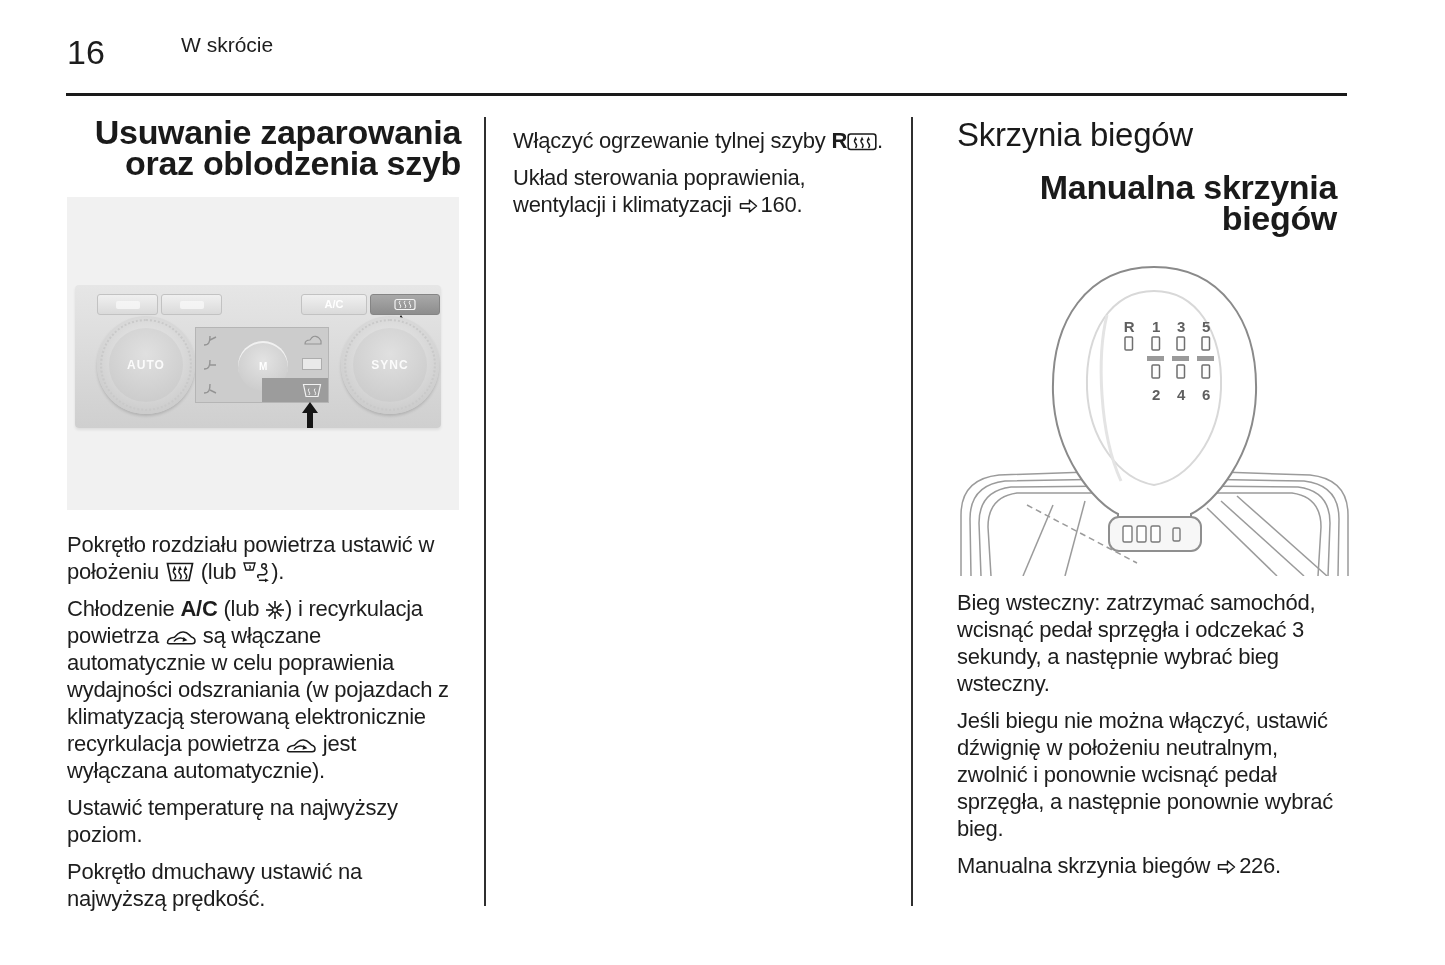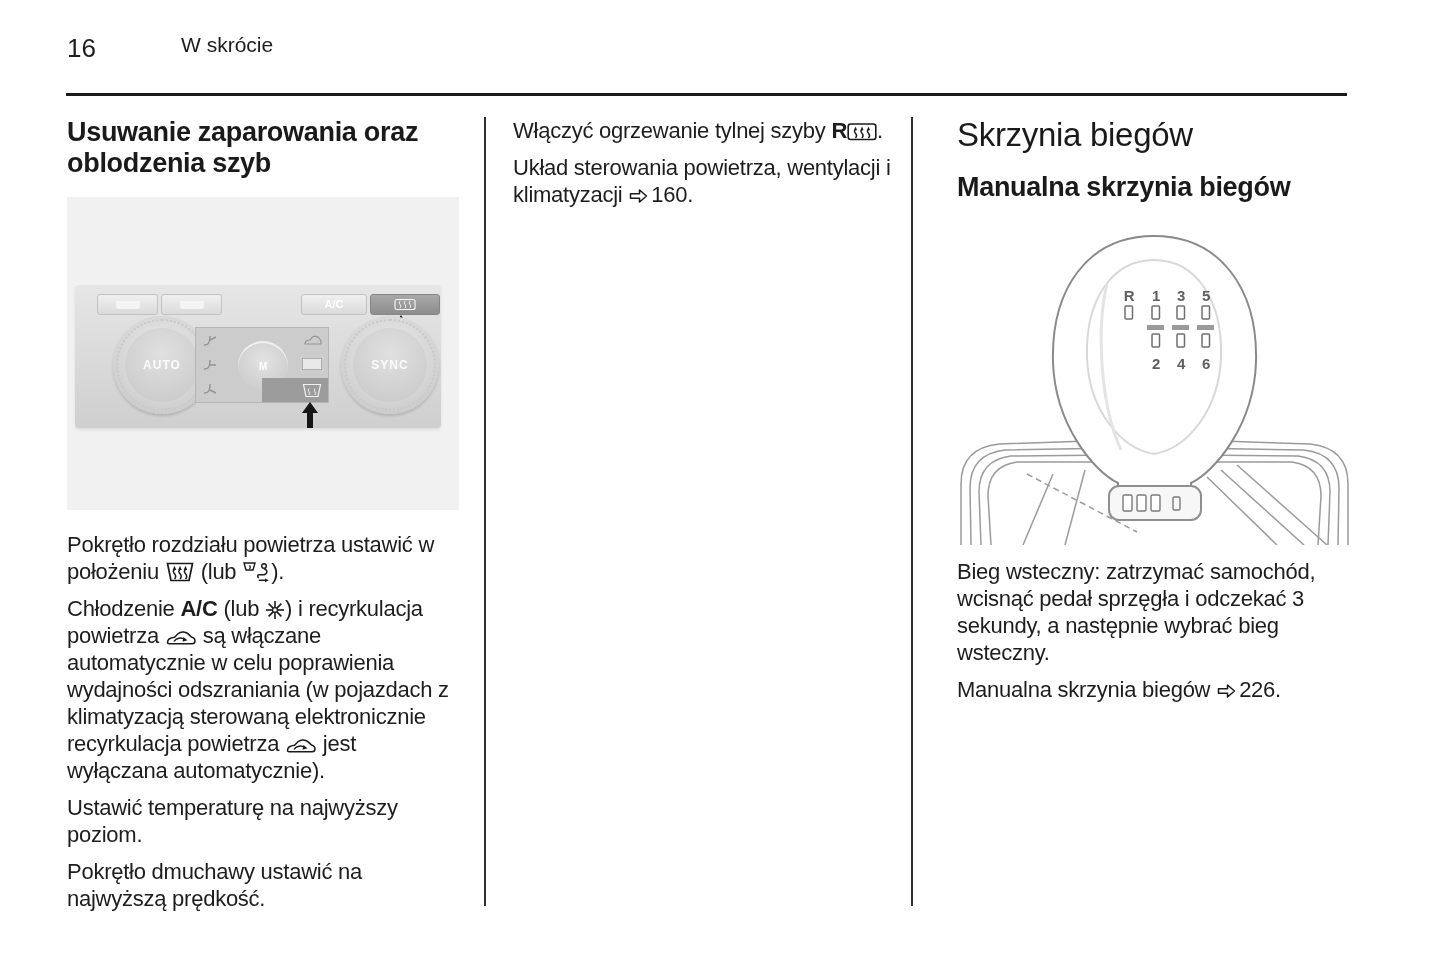--- a/index.html
+++ b/index.html
@@ -1,37 +1,37 @@
 <!DOCTYPE html>
 <html><head>
 <meta charset="utf-8">
 <style>
   html,body{margin:0;padding:0;background:#ffffff;}
   body{width:1445px;height:965px;position:relative;font-family:"Liberation Sans",sans-serif;color:#1d1d1d;overflow:hidden;}
 
   
-  .page-number{position:absolute;left:67px;top:33px;font-size:26px;font-weight:400;}
+  .page-number{position:absolute;left:67px;top:33px;font-size:34px;font-weight:400;}
   .chapter-title{position:absolute;left:181px;top:33px;font-size:21px;font-weight:400;}
   .header-rule{position:absolute;left:66px;top:93px;width:1281px;height:3px;background:#1a1a1a;}
 
   .vdiv{position:absolute;top:117px;height:789px;width:2px;background:#2f2f2f;}
   #divider1{left:484px;}
   #divider2{left:911px;}
 
   .column{position:absolute;font-size:22px;line-height:27px;letter-spacing:-0.25px;}
   #col-left{left:67px;top:117px;width:394px;}
   #col-mid{left:513px;top:117px;width:390px;}
   #col-right{left:957px;top:114px;width:380px;}
 
   h2,h3{margin:0;color:#1a1a1a;letter-spacing:-0.3px;}
-  h3{font-size:27px;line-height:31px;font-weight:700;}
+  h3{font-size:34px;line-height:31px;font-weight:700;text-align:right;}
   #col-right h2{font-size:33px;line-height:42px;font-weight:400;}
   #col-right h3{margin-top:16px;}
 
-  p.body{margin:0 0 10px 0;}
+  p.body{margin:10px 0 10px 0;}
   #col-left p.body:first-of-type{margin-top:21px;}
   .bold{font-weight:700;}
 
   .ic{display:inline-block;vertical-align:-4px;}
   .ic-ref{vertical-align:-2px;margin:0 3px 0 1px;}
 
   
   .figure-climate{position:relative;margin-top:18px;width:392px;height:313px;background:#f1f1f1;}
   .panel{position:absolute;left:8px;top:88px;width:366px;height:143px;border-radius:4px;
          background:linear-gradient(#e6e6e6,#cfcfcf);box-shadow:0 2px 3px rgba(0,0,0,0.08);}
@@ -42,21 +42,21 @@
   #btn1{left:22px;width:59px;}
   #btn2{left:86px;width:59px;}
   #btnac{left:226px;width:64px;}
   #btndark{left:295px;width:68px;background:linear-gradient(#a9a9a9,#8d8d8d);border-color:#858585;}
   .knob{position:absolute;top:31px;width:98px;height:98px;border-radius:50%;
         background:radial-gradient(circle at 50% 40%,#eeeeee 0%,#d4d4d4 60%,#c0c0c0 100%);
         box-shadow:0 2px 3px rgba(0,0,0,0.15);}
   .knob .ticks{position:absolute;inset:3px;border-radius:50%;border:2px dotted #c9c9c9;}
   .knob .kface{position:absolute;inset:12px;border-radius:50%;display:flex;align-items:center;justify-content:center;
         background:radial-gradient(circle at 50% 35%,#e0e0e0,#c7c7c7);color:#fbfbfb;font-size:12px;font-weight:700;letter-spacing:1px;}
-  #knob-auto{left:38px;}
+  #knob-auto{left:22px;}
   #knob-sync{left:266px;}
   .module{position:absolute;left:120px;top:42px;width:134px;height:76px;background:#cccccc;border:1px solid #b5b5b5;box-sizing:border-box;}
   .miniknob{position:absolute;left:42px;top:13px;width:50px;height:50px;border-radius:50%;
         background:radial-gradient(circle at 50% 40%,#e3e3e3,#c6c6c6);display:flex;align-items:center;justify-content:center;
         color:#ffffff;font-size:10px;font-weight:700;box-shadow:inset 0 2px 0 #f1f1f1;}
   .mglyph{position:absolute;left:5px;}
   #mg1{top:5px;} #mg2{top:29px;} #mg3{top:53px;}
   #mg4{left:auto;right:5px;top:5px;}
   .mdisp{position:absolute;right:6px;top:30px;width:20px;height:12px;background:#e9e9e9;border:1px solid #adadad;box-sizing:border-box;}
   .mdark{position:absolute;left:66px;top:50px;width:66px;height:24px;background:#9c9c9c;display:flex;align-items:center;justify-content:flex-end;padding-right:6px;box-sizing:border-box;}
@@ -182,21 +182,21 @@
   <section class="column" id="col-mid">
     <p class="body"><span>Włączyć ogrzewanie tylnej szyby </span><span class="bold">R</span><svg class="ic" width="30" height="21" viewBox="0 0 30 21">
           <rect x="1.2" y="3" width="27.6" height="15.5" rx="2.5" fill="none" stroke="#1a1a1a" stroke-width="1.6"></rect>
           <path d="M8.5,17 q2.2,-2.4 0,-4.8 q-2.2,-2.4 0,-3.6 M15,17 q2.2,-2.4 0,-4.8 q-2.2,-2.4 0,-3.6 M21.5,17 q2.2,-2.4 0,-4.8 q-2.2,-2.4 0,-3.6" fill="none" stroke="#1a1a1a" stroke-width="1.4"></path>
           <polygon points="6.9,9.2 10.1,9.2 8.5,5.4" fill="#1a1a1a"></polygon>
           <polygon points="13.4,9.2 16.6,9.2 15,5.4" fill="#1a1a1a"></polygon>
           <polygon points="19.9,9.2 23.1,9.2 21.5,5.4" fill="#1a1a1a"></polygon>
         </svg><span>.</span></p>
 
 
-    <p class="body"><span>Układ sterowania powietrza, wentylacji i klimatyzacji </span><svg class="ic ic-ref" width="19" height="16" viewBox="0 0 19 16">
+    <p class="body"><span>Układ sterowania poprawienia, wentylacji i klimatyzacji </span><svg class="ic ic-ref" width="19" height="16" viewBox="0 0 19 16">
           <polygon points="1.5,5.8 10.5,5.8 10.5,2 17.5,8 10.5,14 10.5,10.2 1.5,10.2" fill="#ffffff" stroke="#1a1a1a" stroke-width="1.5" stroke-linejoin="round"></polygon>
         </svg><span>160.</span></p>
   </section>
 
   <section class="column" id="col-right">
     <h2>Skrzynia biegów</h2>
     <h3>Manualna skrzynia biegów</h3>
 
     <div class="figure-gear">
       <svg width="395" height="323" viewBox="0 0 395 323">
@@ -252,18 +252,19 @@
           <g fill="#9a9a9a">
             <rect x="190" y="103" width="17" height="5"></rect>
             <rect x="215" y="103" width="17" height="5"></rect>
             <rect x="240" y="103" width="17" height="5"></rect>
           </g>
         </g>
       </svg>
     </div>
 
     <p class="body" style="margin-top:13px;">Bieg wsteczny: zatrzymać samochód, wcisnąć pedał sprzęgła i odczekać 3 sekundy, a następnie wybrać bieg wsteczny.</p>
+    <p class="body">Jeśli biegu nie można włączyć, ustawić dźwignię w położeniu neutralnym, zwolnić i ponownie wcisnąć pedał sprzęgła, a następnie ponownie wybrać bieg.</p>
     <p class="body"><span>Manualna skrzynia biegów </span><svg class="ic ic-ref" width="19" height="16" viewBox="0 0 19 16">
           <polygon points="1.5,5.8 10.5,5.8 10.5,2 17.5,8 10.5,14 10.5,10.2 1.5,10.2" fill="#ffffff" stroke="#1a1a1a" stroke-width="1.5" stroke-linejoin="round"></polygon>
         </svg><span>226.</span></p>
   </section>
 
 </div>
 
 </body></html>

